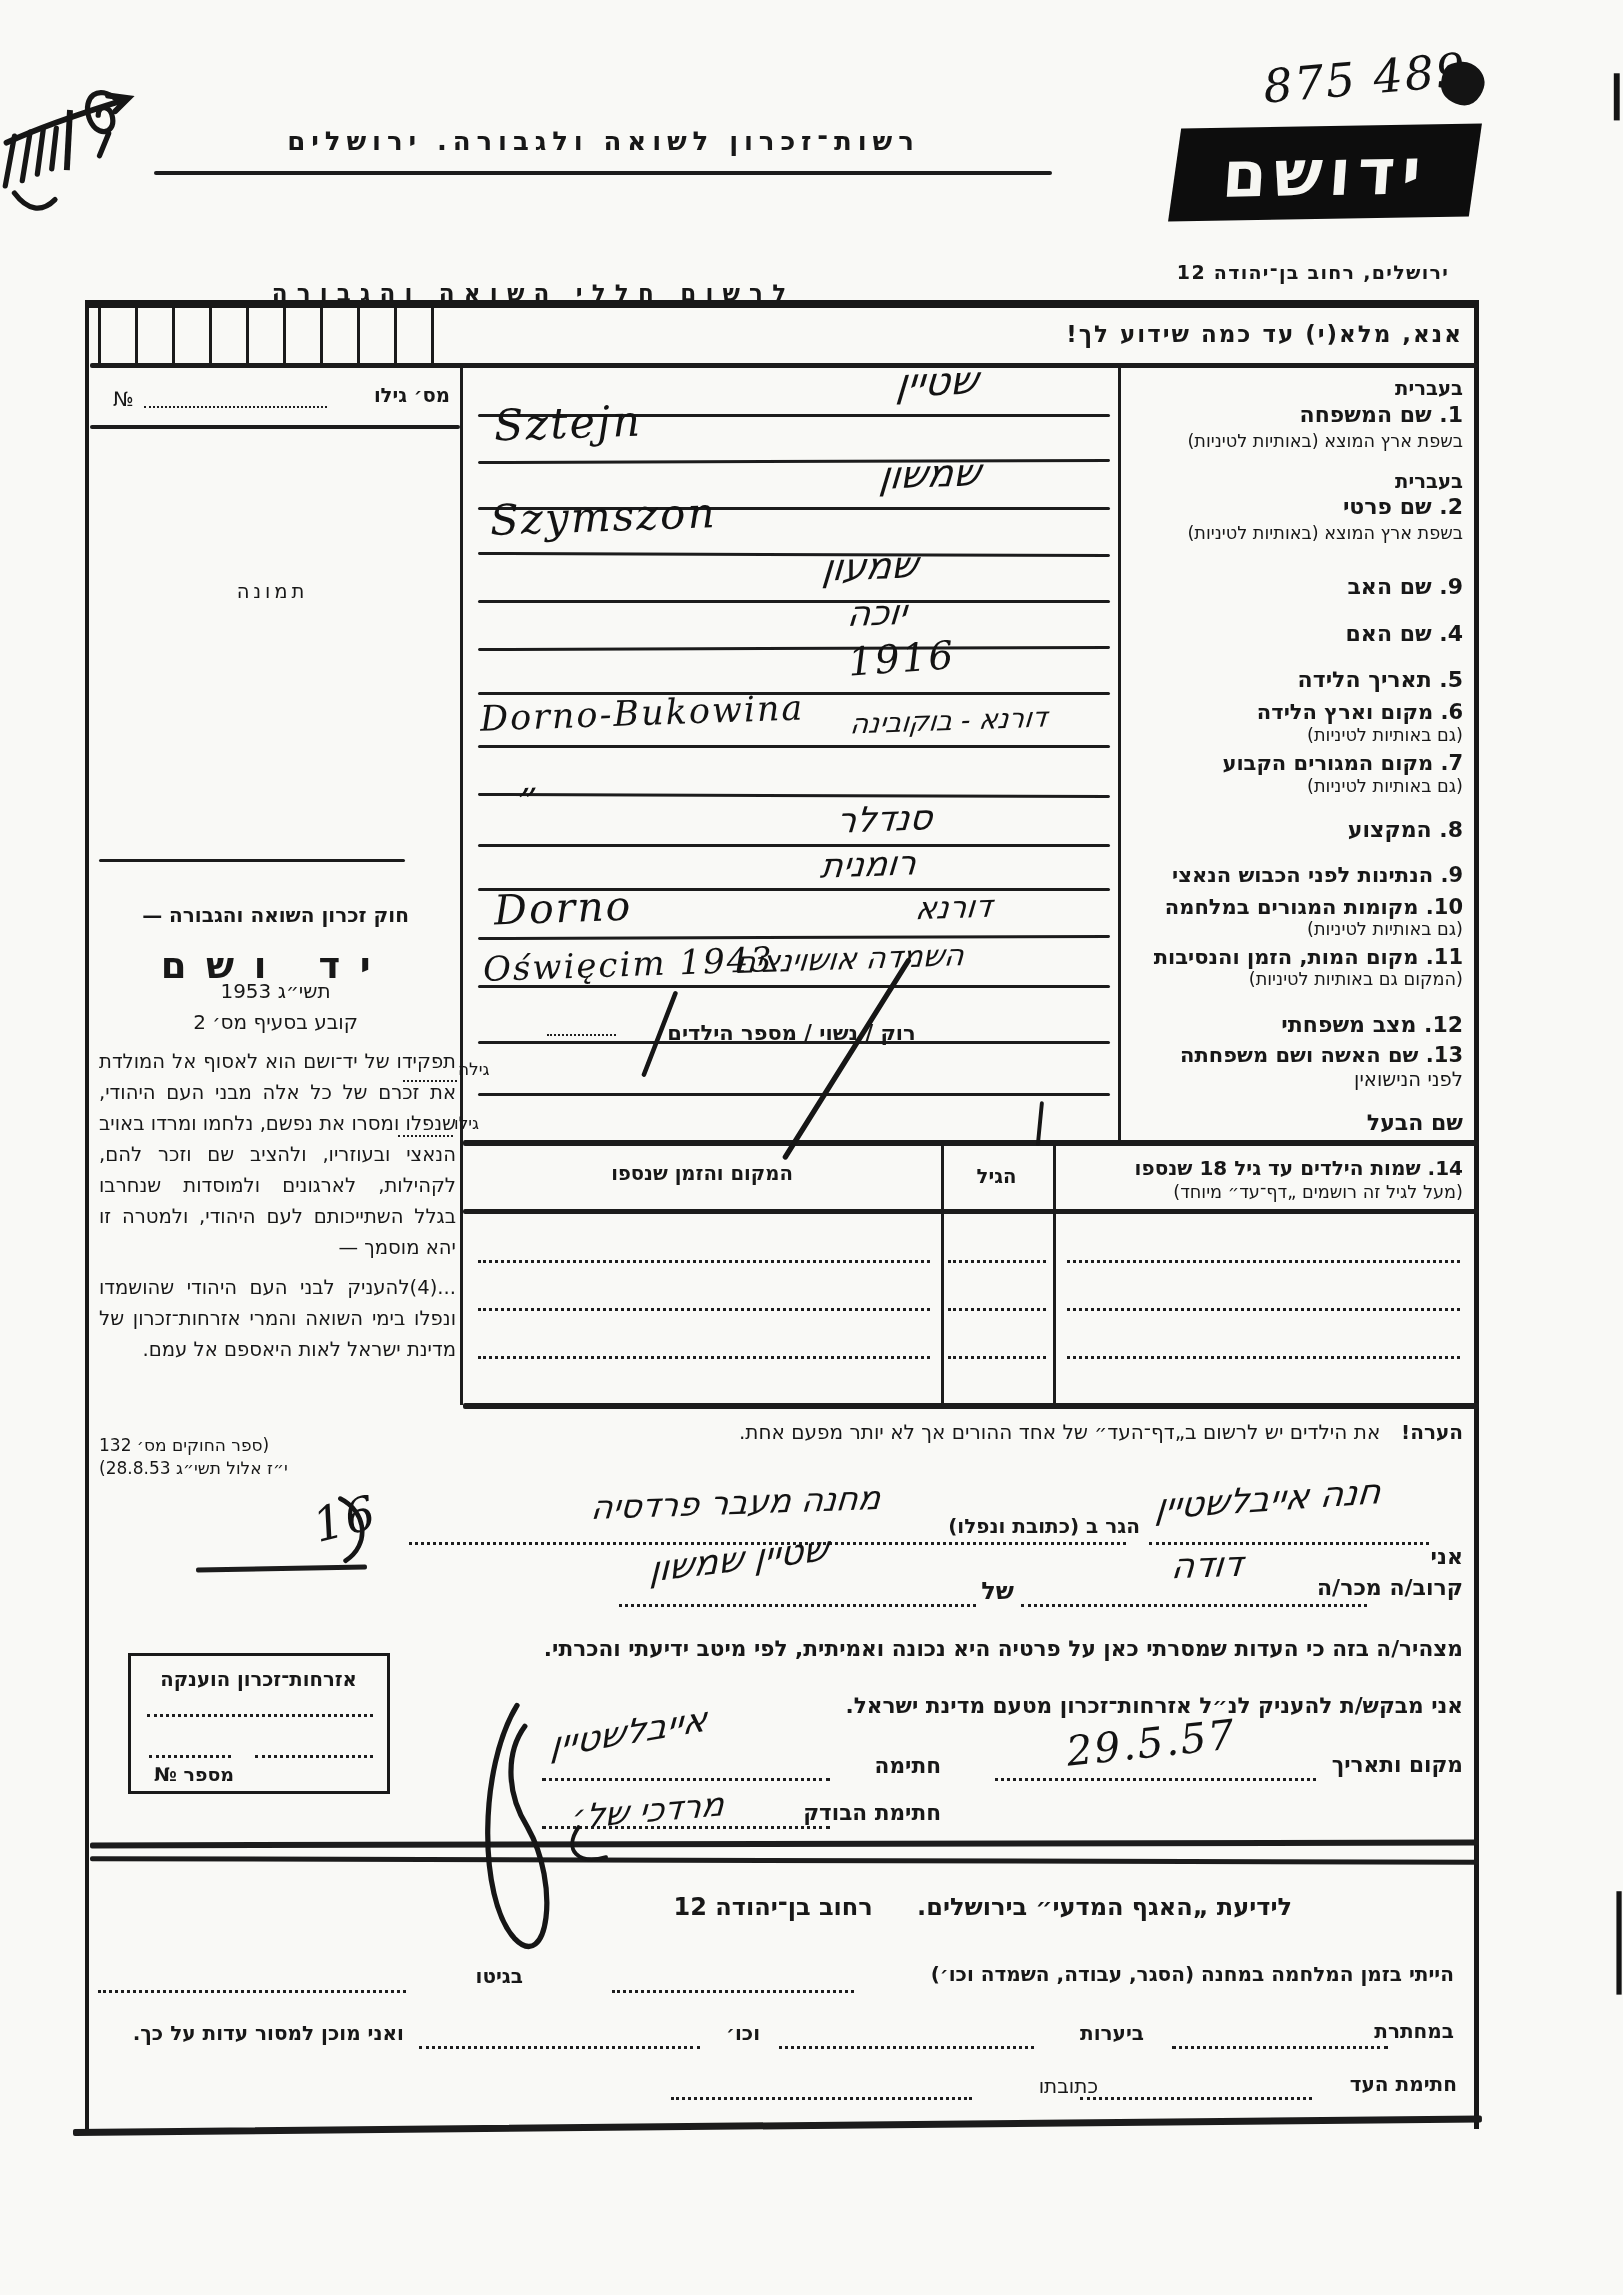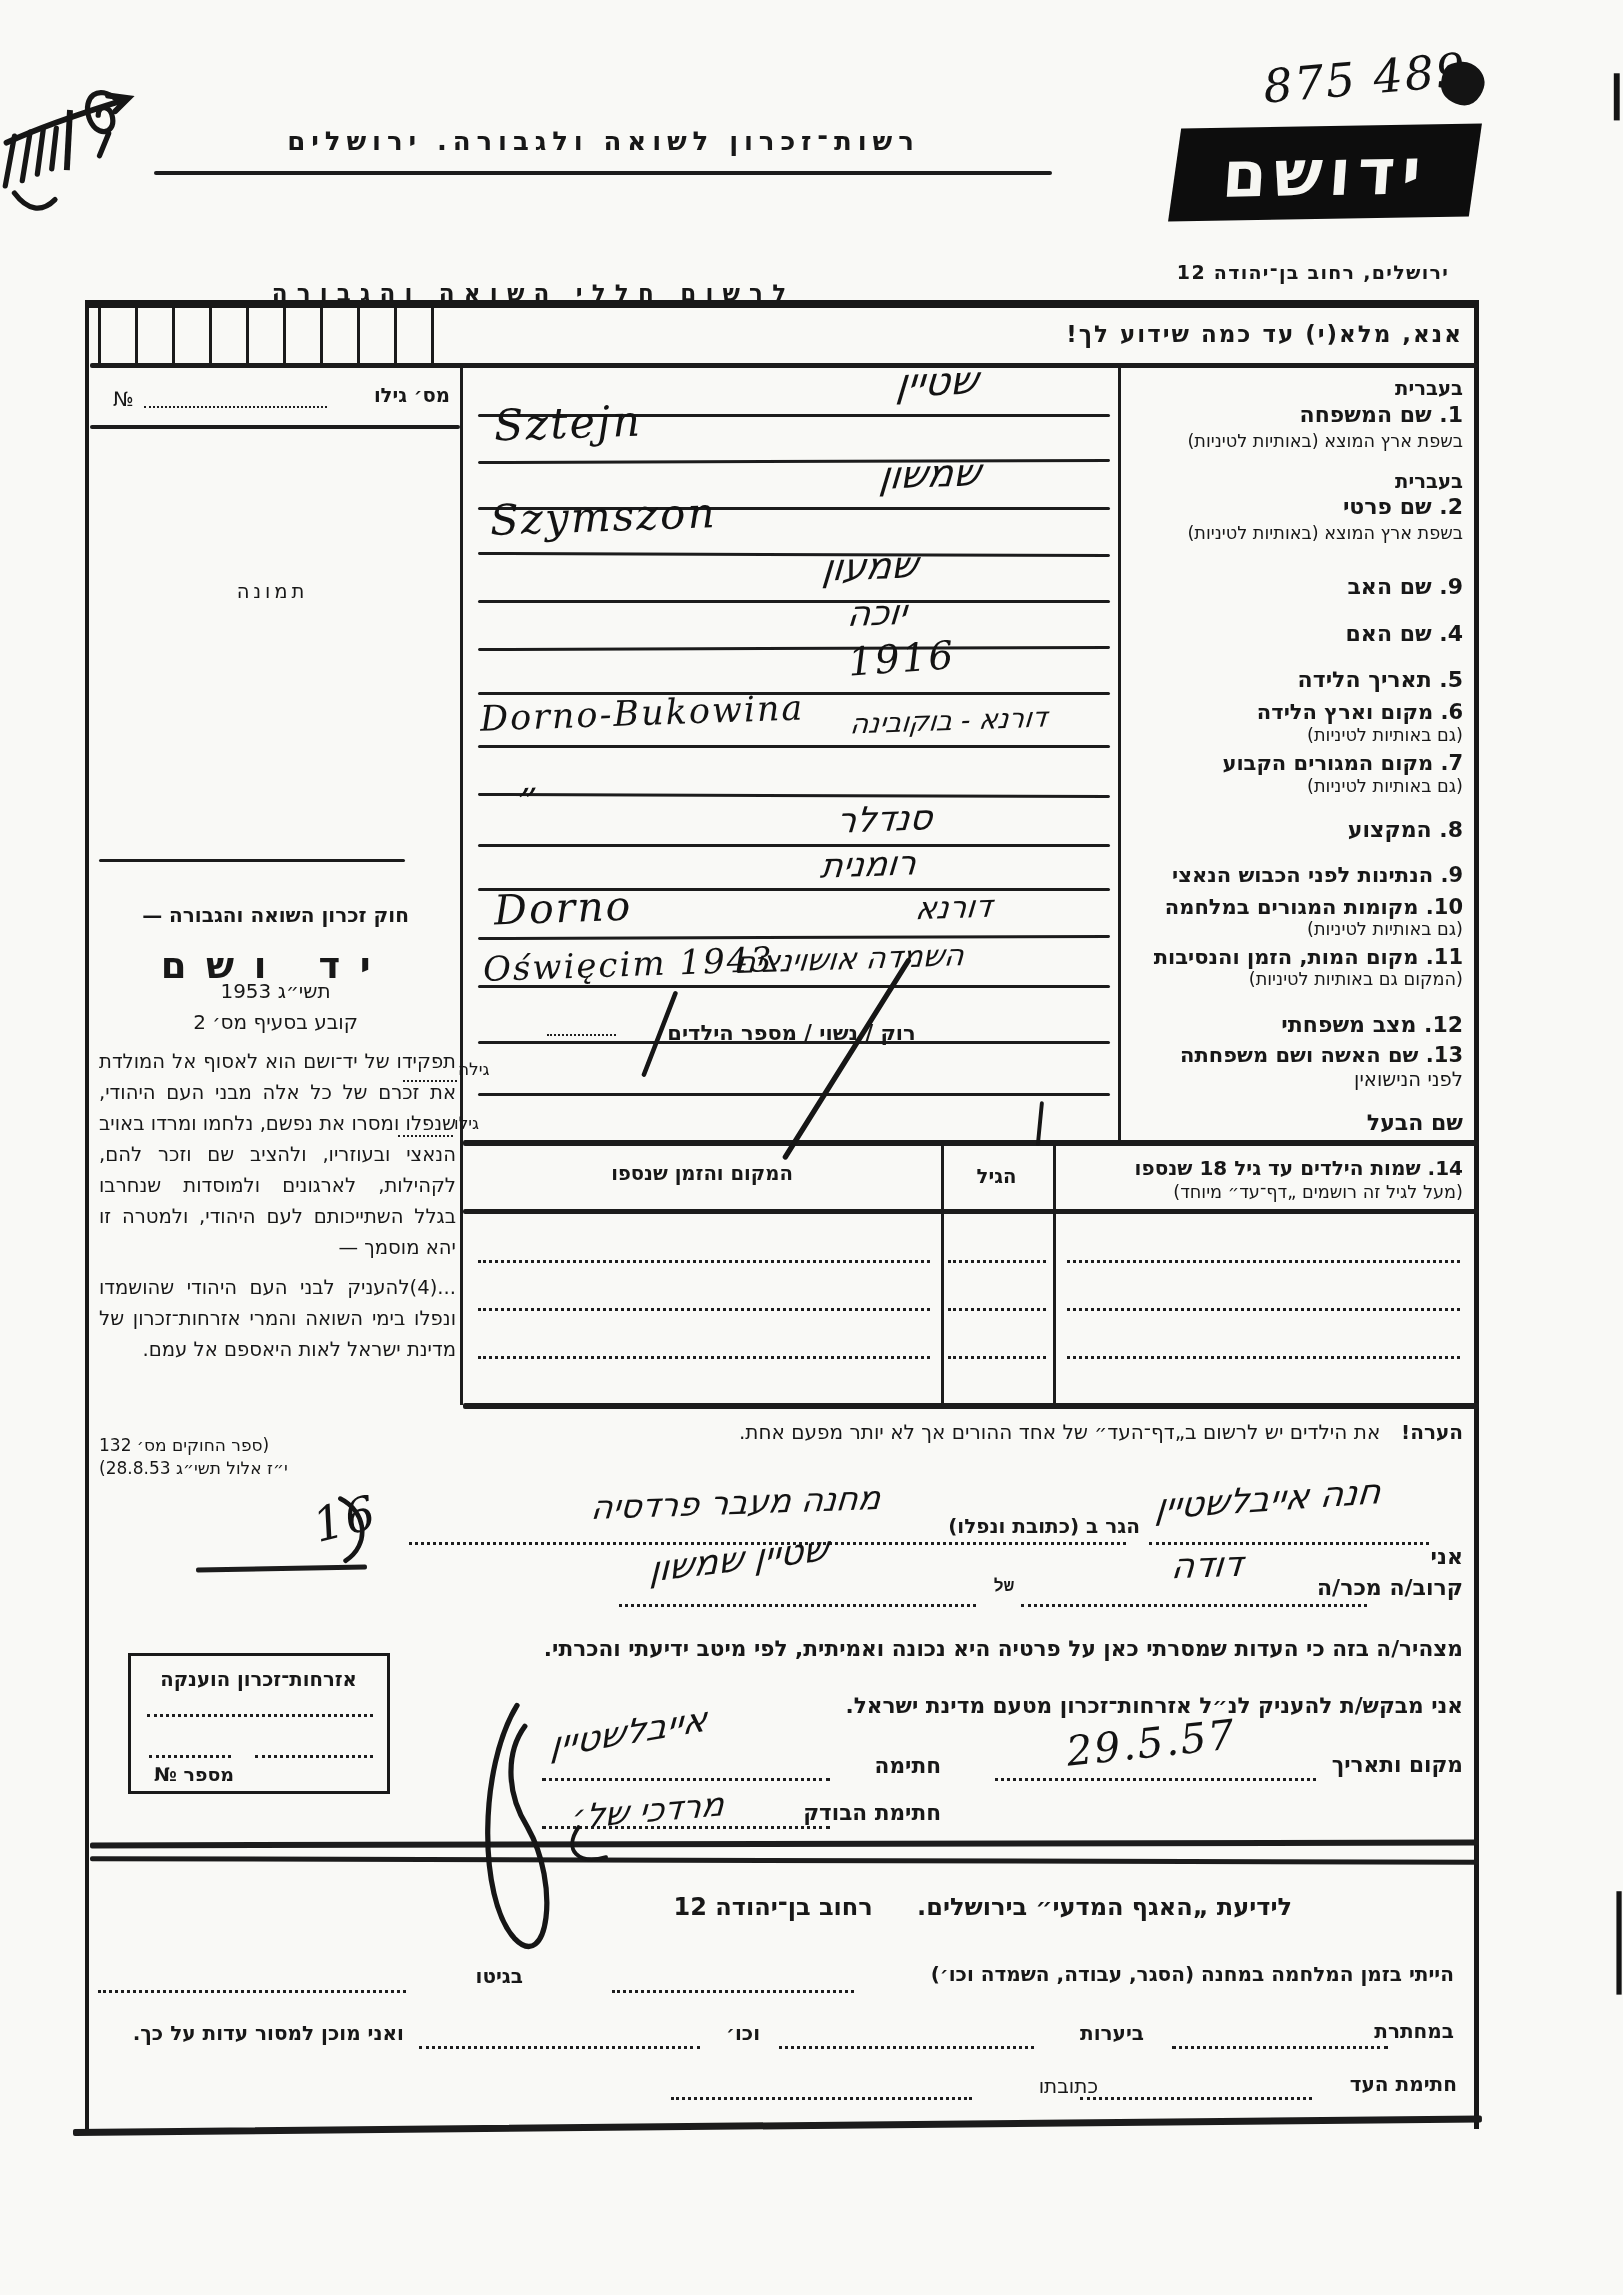--- a/index.html
+++ b/index.html
@@ -174,21 +174,21 @@
   <div class="dots" style="left:1149px;top:1542px;width:280px;"></div>
   <div class="lbl" style="right:483px;top:1514px;font-size:20px;">הגר ב (כתובת ונפלו)</div>
   <div class="dots" style="left:409px;top:1542px;width:717px;"></div>
   <div class="hw" style="left:592px;top:1483px;font-size:33px;">מחנה מעבר פרדסיה</div>
   <div class="hwl" style="left:313px;top:1491px;font-size:47px;transform:rotate(-14deg);">16</div>
   <div class="wline" style="left:196px;top:1566px;width:171px;height:5.2px;transform:rotate(-1deg);"></div>
 
   <div class="lbl" style="right:160px;top:1575px;font-size:22px;">קרוב/ה מכר/ה</div>
   <div class="dots" style="left:1021px;top:1604px;width:346px;"></div>
   <div class="hw" style="left:1172px;top:1545px;font-size:35px;">דודה</div>
-  <div class="lbl" style="right:609px;top:1577px;font-size:17px;font-family:Liberation Mono, monospace;">של</div>
+  <div class="lbl" style="right:609px;top:1577px;font-size:24px;">של</div>
   <div class="dots" style="left:619px;top:1604px;width:357px;"></div>
   <div class="hw" style="left:651px;top:1539px;font-size:35px;transform:skewX(-10deg) rotate(-7deg);">שטיין שמשון</div>
 
   <div class="lbl" style="right:160px;top:1636px;font-size:21.6px;">מצהיר/ה בזה כי העדות שמסרתי כאן על פרטיה היא נכונה ואמיתית, לפי מיטב ידיעתי והכרתי.</div>
   <div class="lbl" style="right:160px;top:1693px;font-size:21.6px;">אני מבקש/ת להעניק לנ״ל אזרחות־זכרון מטעם מדינת ישראל.</div>
 
   <div class="lbl" style="right:160px;top:1752px;font-size:21.6px;">מקום ותאריך</div>
   <div class="dots" style="left:995px;top:1778px;width:321px;"></div>
   <div class="hwl" style="left:1066px;top:1719px;font-size:41px;transform:rotate(-6deg);">29.5.57</div>
   <div class="lbl" style="right:682px;top:1753px;font-size:21.6px;">חתימה</div>

